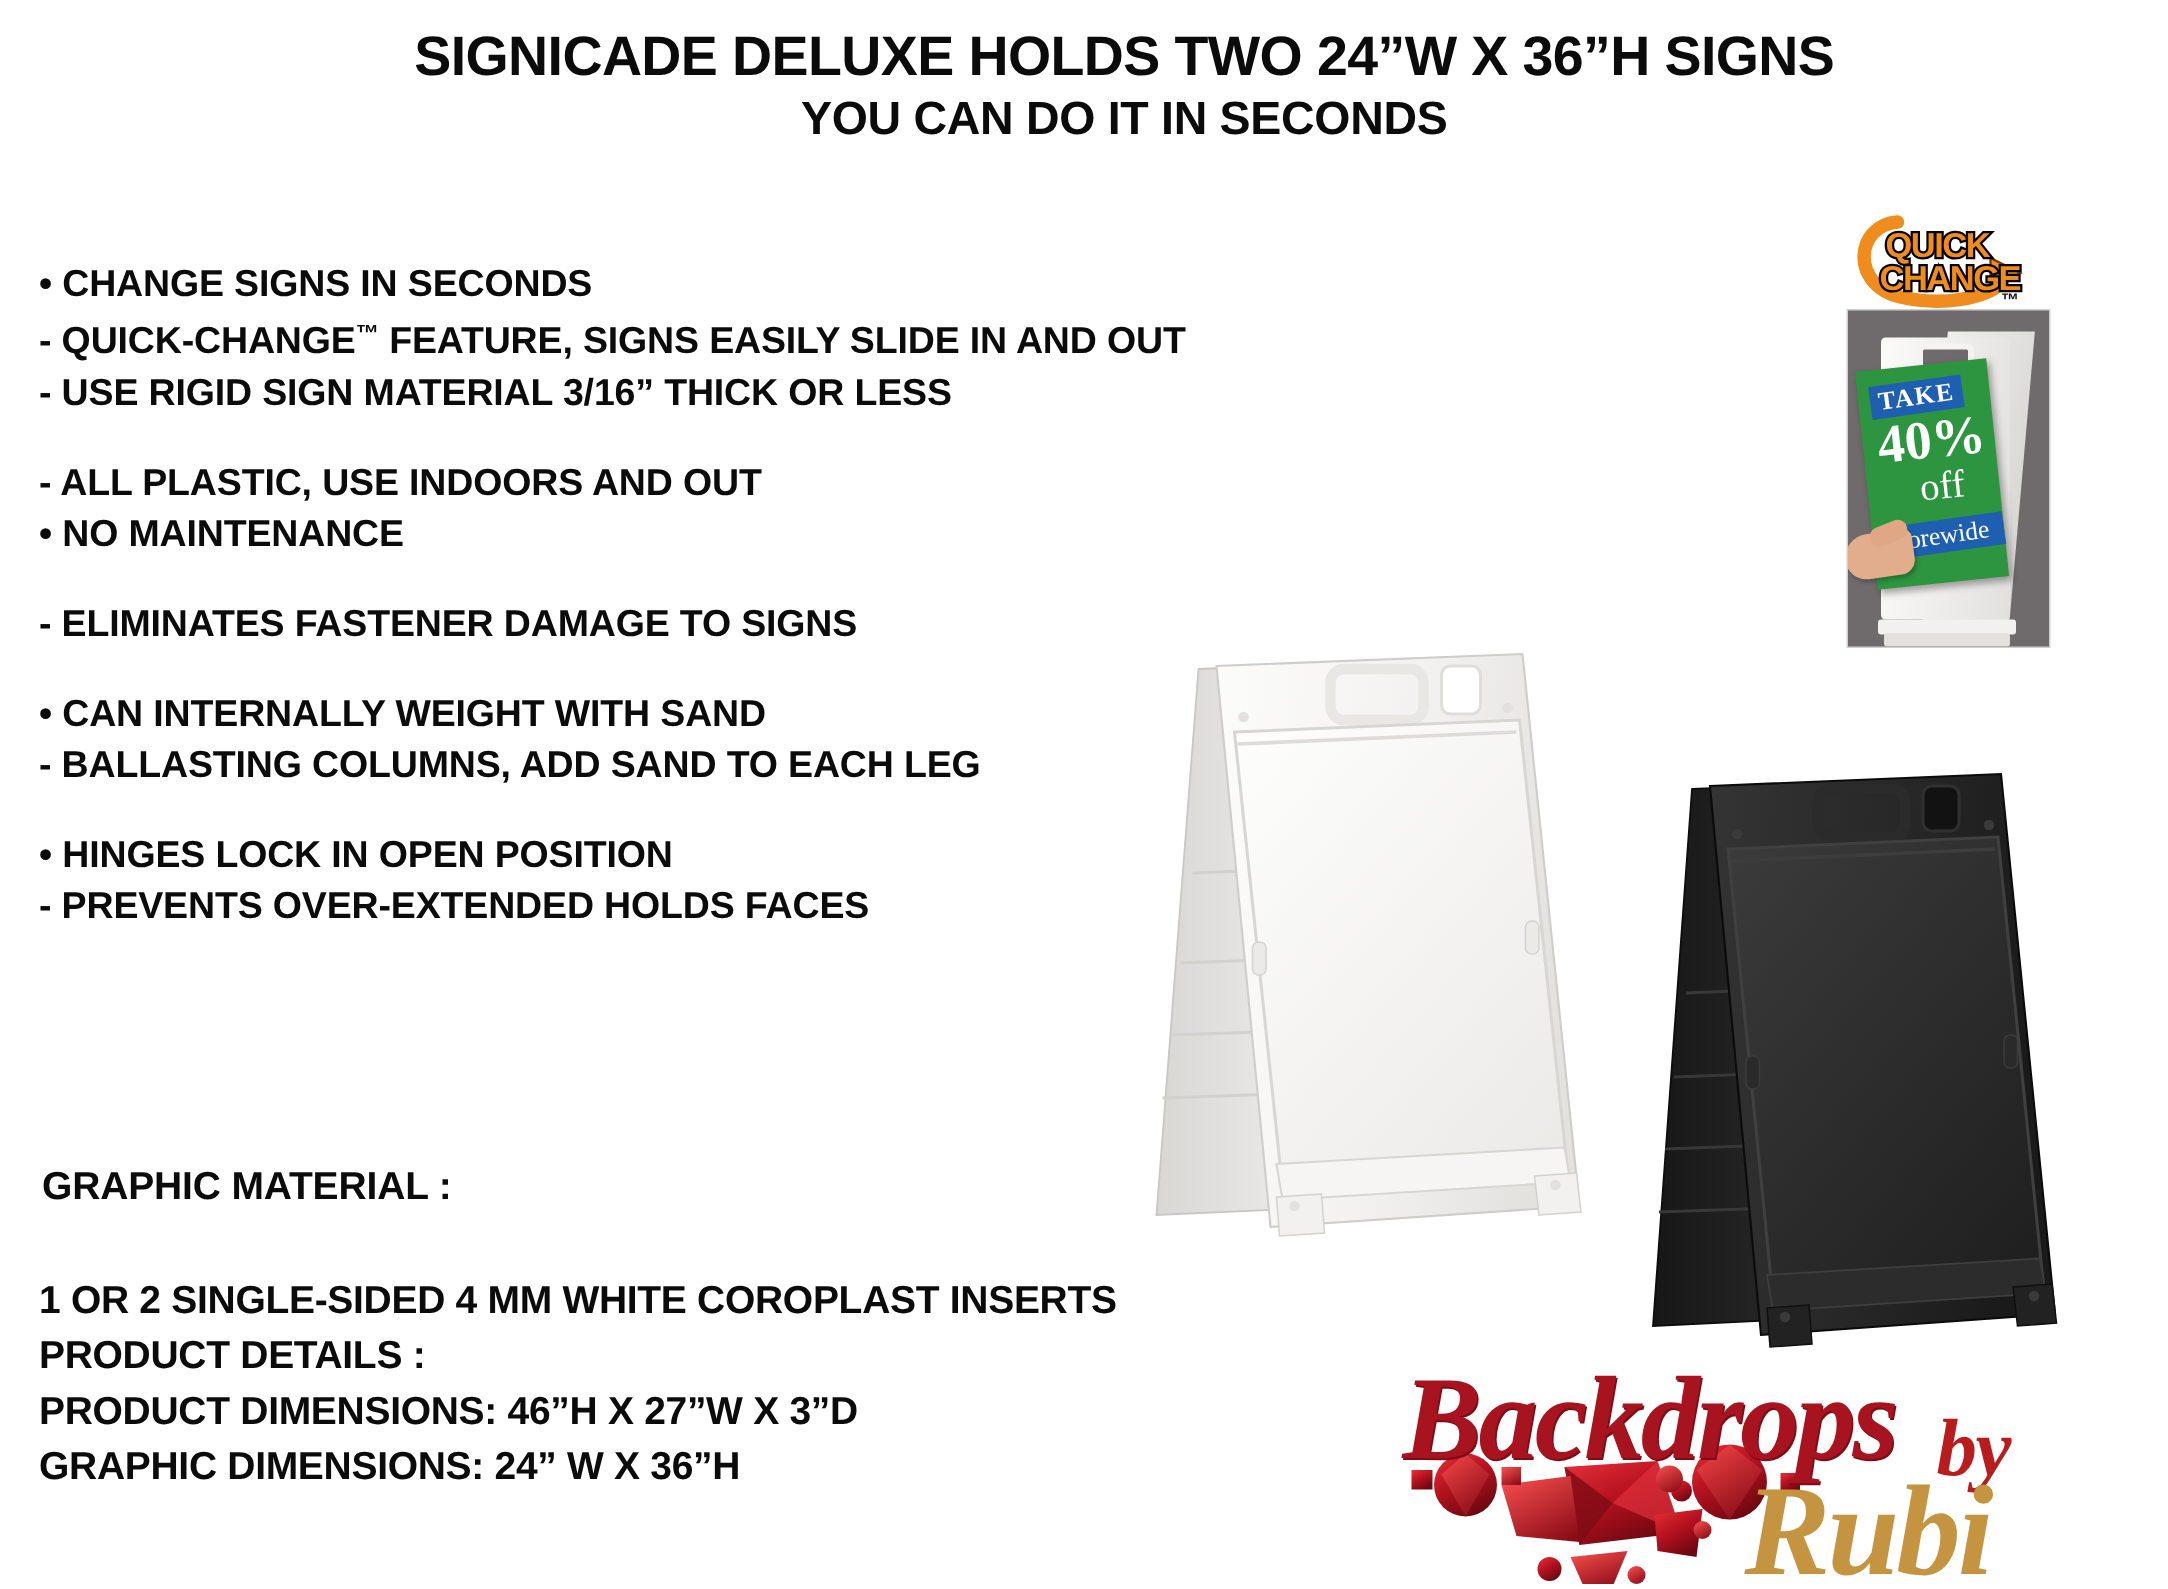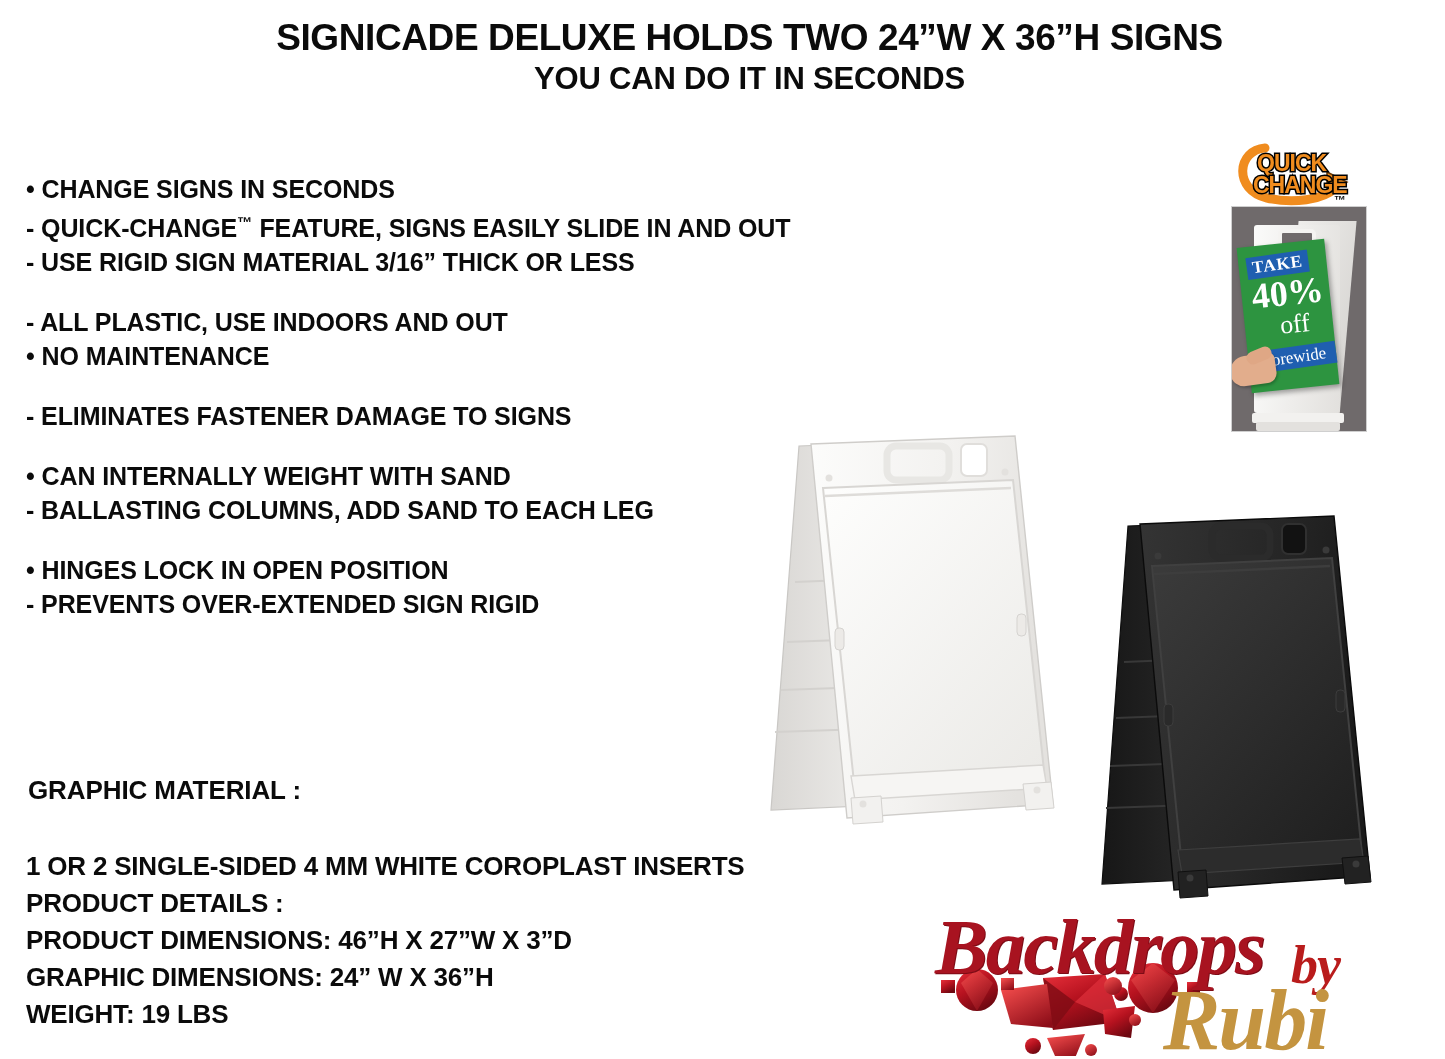--- a/index.html
+++ b/index.html
@@ -104,32 +104,31 @@
   </div>
   <div class="grp">
     <div class="line">- ELIMINATES FASTENER DAMAGE TO SIGNS</div>
   </div>
   <div class="grp">
     <div class="line">• CAN INTERNALLY WEIGHT WITH SAND</div>
     <div class="line">- BALLASTING COLUMNS, ADD SAND TO EACH LEG</div>
   </div>
   <div class="grp">
     <div class="line">• HINGES LOCK IN OPEN POSITION</div>
-    <div class="line">- PREVENTS OVER-EXTENDED SIGN RIGID</div>
+    <div class="line">- PREVENTS OVER-EXTENDED HOLDS FACES</div>
   </div>
 </div>
 
 <div id="material">GRAPHIC MATERIAL :</div>
 
 <div id="details">
   <div class="line">1 OR 2 SINGLE-SIDED 4 MM WHITE COROPLAST INSERTS</div>
   <div class="line">PRODUCT DETAILS :</div>
   <div class="line">PRODUCT DIMENSIONS: 46”H X 27”W X 3”D</div>
   <div class="line">GRAPHIC DIMENSIONS: 24” W X 36”H</div>
-  <div class="line">WEIGHT: 19 LBS</div>
 </div>
 
 <div id="qc">
   <svg width="122" height="68" viewBox="0 0 122 68">
     <path d="M34 10 C6 12 2 52 36 60 C62 66 92 62 104 50" fill="none" stroke="#F08C1E" stroke-width="9" stroke-linecap="round"></path>
     <path d="M96 34 L116 44 L96 56 Z" fill="#F08C1E" stroke="#6b3a06" stroke-width="1.5"></path>
     <text x="26" y="33" font-family="Liberation Sans, sans-serif" font-weight="bold" font-size="23" fill="#F08C1E" stroke="#000" stroke-width="3" paint-order="stroke" letter-spacing="-1">QUICK</text>
     <text x="22" y="55" font-family="Liberation Sans, sans-serif" font-weight="bold" font-size="23" fill="#F08C1E" stroke="#000" stroke-width="3" paint-order="stroke" letter-spacing="-1">CHANGE</text>
     <text x="103" y="66" font-family="Liberation Sans, sans-serif" font-weight="bold" font-size="12" fill="#111">™</text>
   </svg>

